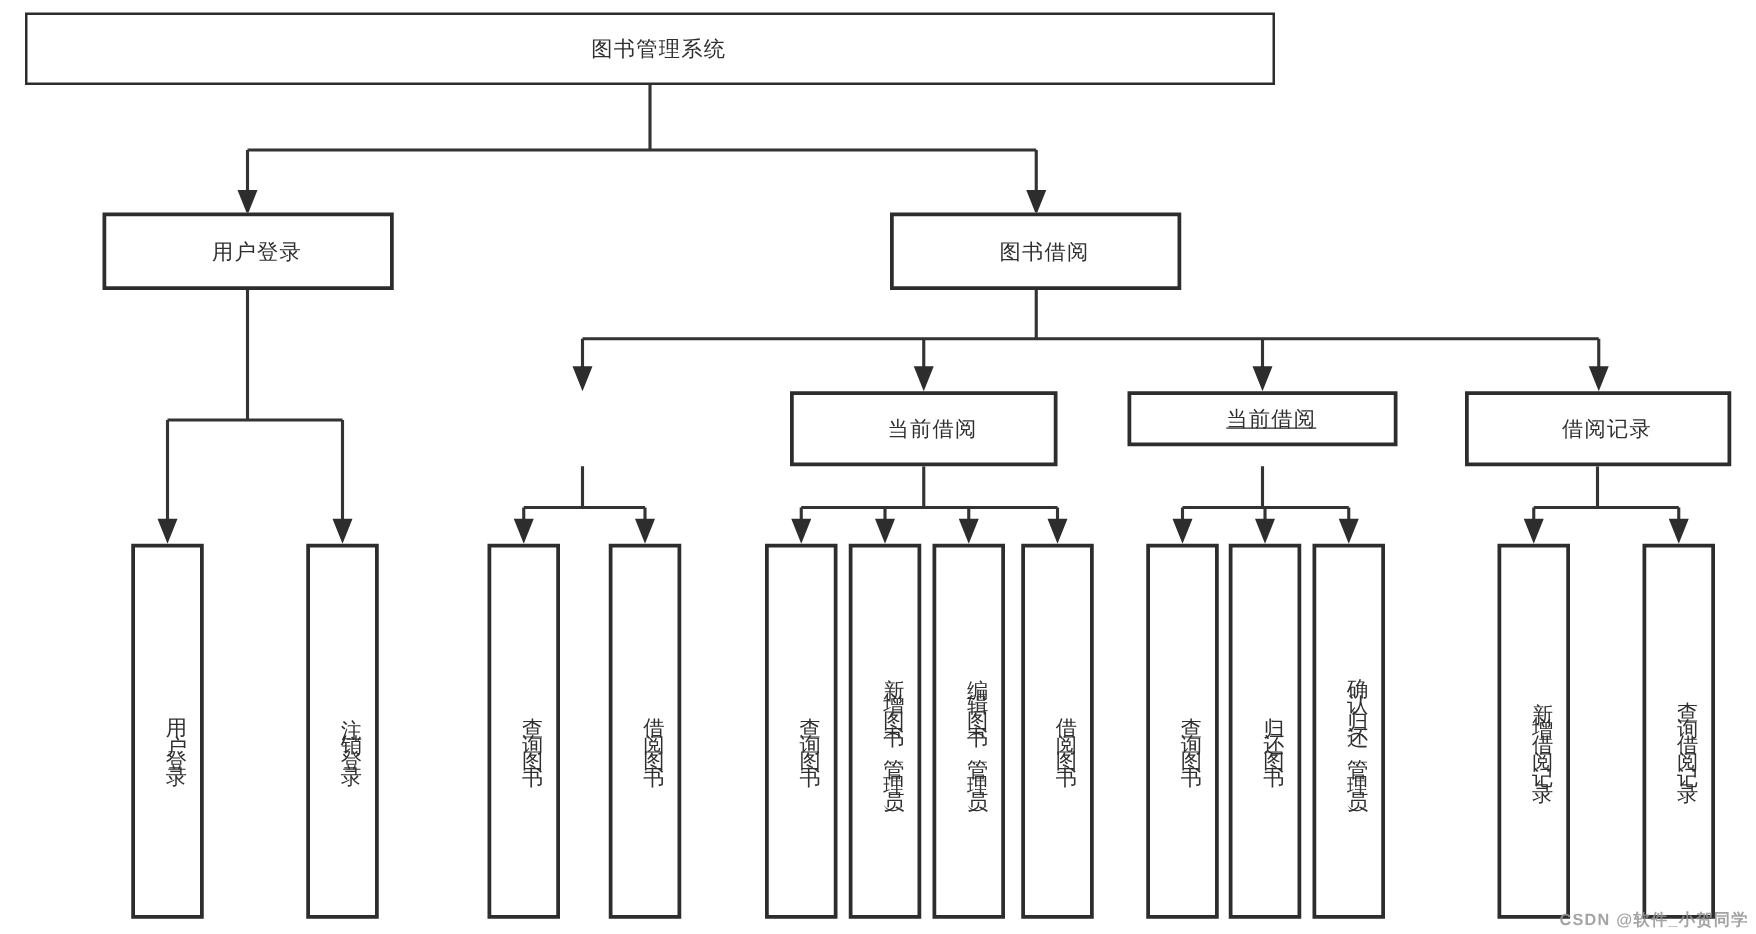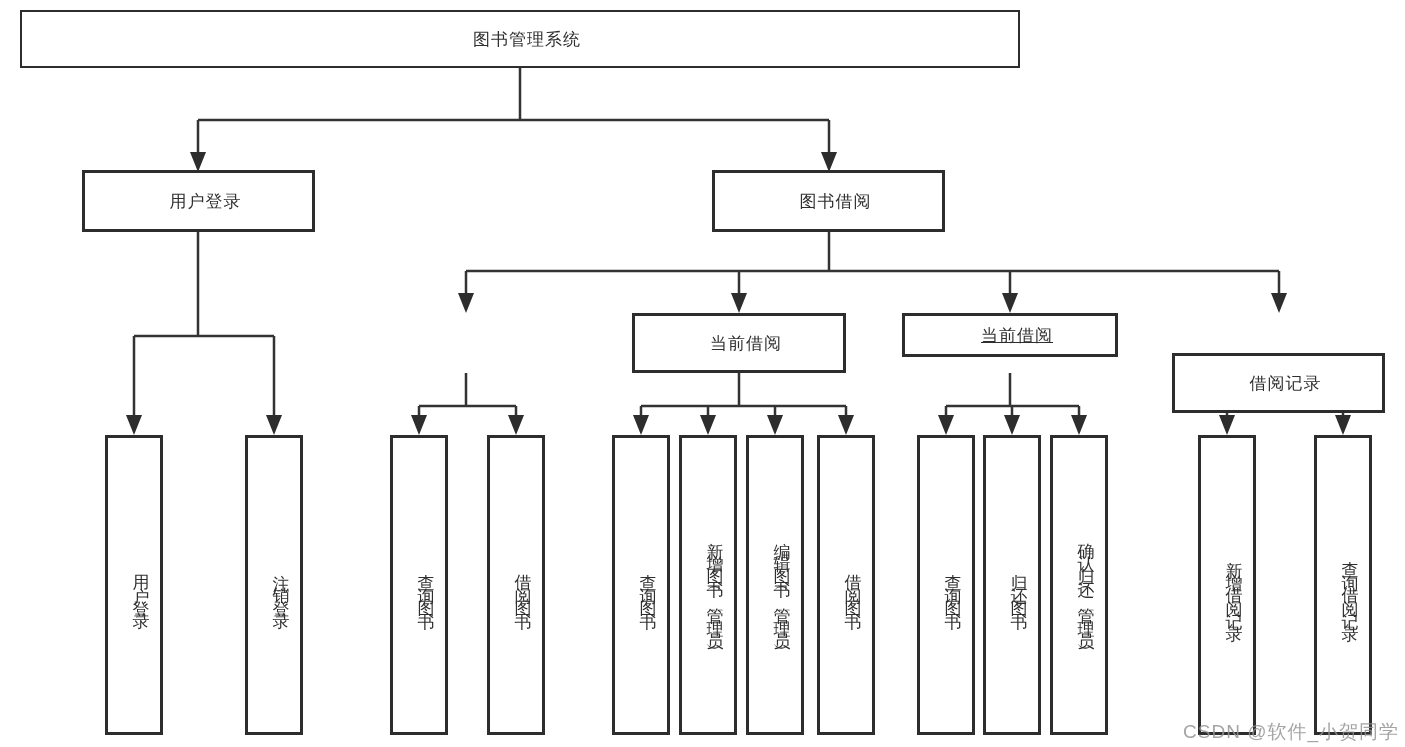--- a/index.html
+++ b/index.html
@@ -38,36 +38,37 @@
     line-height: 1;
     padding-top: 4px;
   }
   
   .n-root   { left: 20px;   top: 10px;  width: 1000px; height: 58px; }
   .n-l2a    { left: 82px;   top: 170px; width: 233px;  height: 62px; }
   .n-l2b    { left: 712px;  top: 170px; width: 233px;  height: 62px; }
   .n-l3a    { left: 362px;  top: 313px; width: 208px;  height: 60px; }
   .n-l3b    { left: 632px;  top: 313px; width: 214px;  height: 60px; }
   .n-l3c    { left: 902px;  top: 313px; width: 216px;  height: 44px; text-decoration: underline; }
-  .n-l3d    { left: 1172px; top: 313px; width: 213px;  height: 60px; margin-top: 40px; }
+  .n-l3d    { left: 1172px; top: 313px; width: 213px;  height: 60px; }
   .leaf     { top: 435px; width: 58px; height: 300px; }
   .n-g1-1 { left: 105px; }  .n-g1-2 { left: 245px; }
   .n-g2-1 { left: 390px; }  .n-g2-2 { left: 487px; }
   .n-g3-1 { left: 612px; }  .n-g3-2 { left: 679px; }
   .n-g3-3 { left: 746px; }  .n-g3-4 { left: 817px; }
   .n-g4-1 { left: 917px; }  .n-g4-2 { left: 983px; }  .n-g4-3 { left: 1050px; }
   .n-g5-1 { left: 1198px; } .n-g5-2 { left: 1314px; }
   .watermark {
     position: absolute;
     right: 6px;
     bottom: 2px;
-    font-size: 19px;
+    font-size: 13px;
     color: rgba(148, 148, 148, 0.85);
     letter-spacing: 1px;
     pointer-events: none;
+    font-weight: bold;
   }
 </style>
 </head>
 <body>
 
 <div class="stage">
 
   <svg class="connectors" viewBox="0 0 1405 747" xmlns="http://www.w3.org/2000/svg">
     <g stroke="#333333" stroke-width="2.5" fill="none">
       <path d="M520,68 V120 M198,120 H829 M198,120 V158 M829,120 V158"></path>

